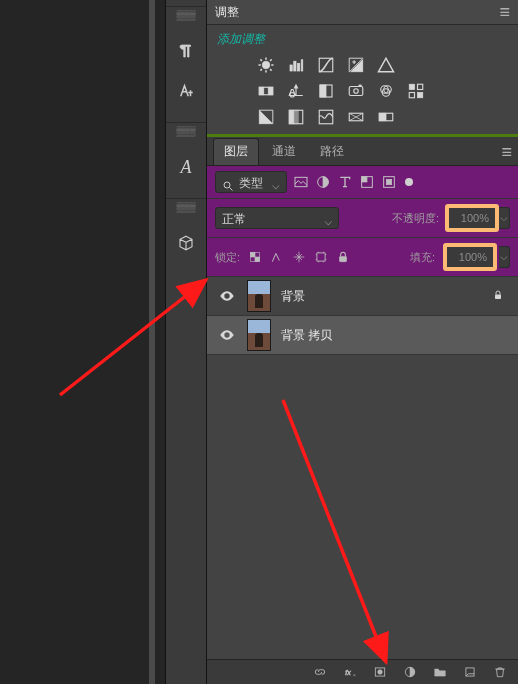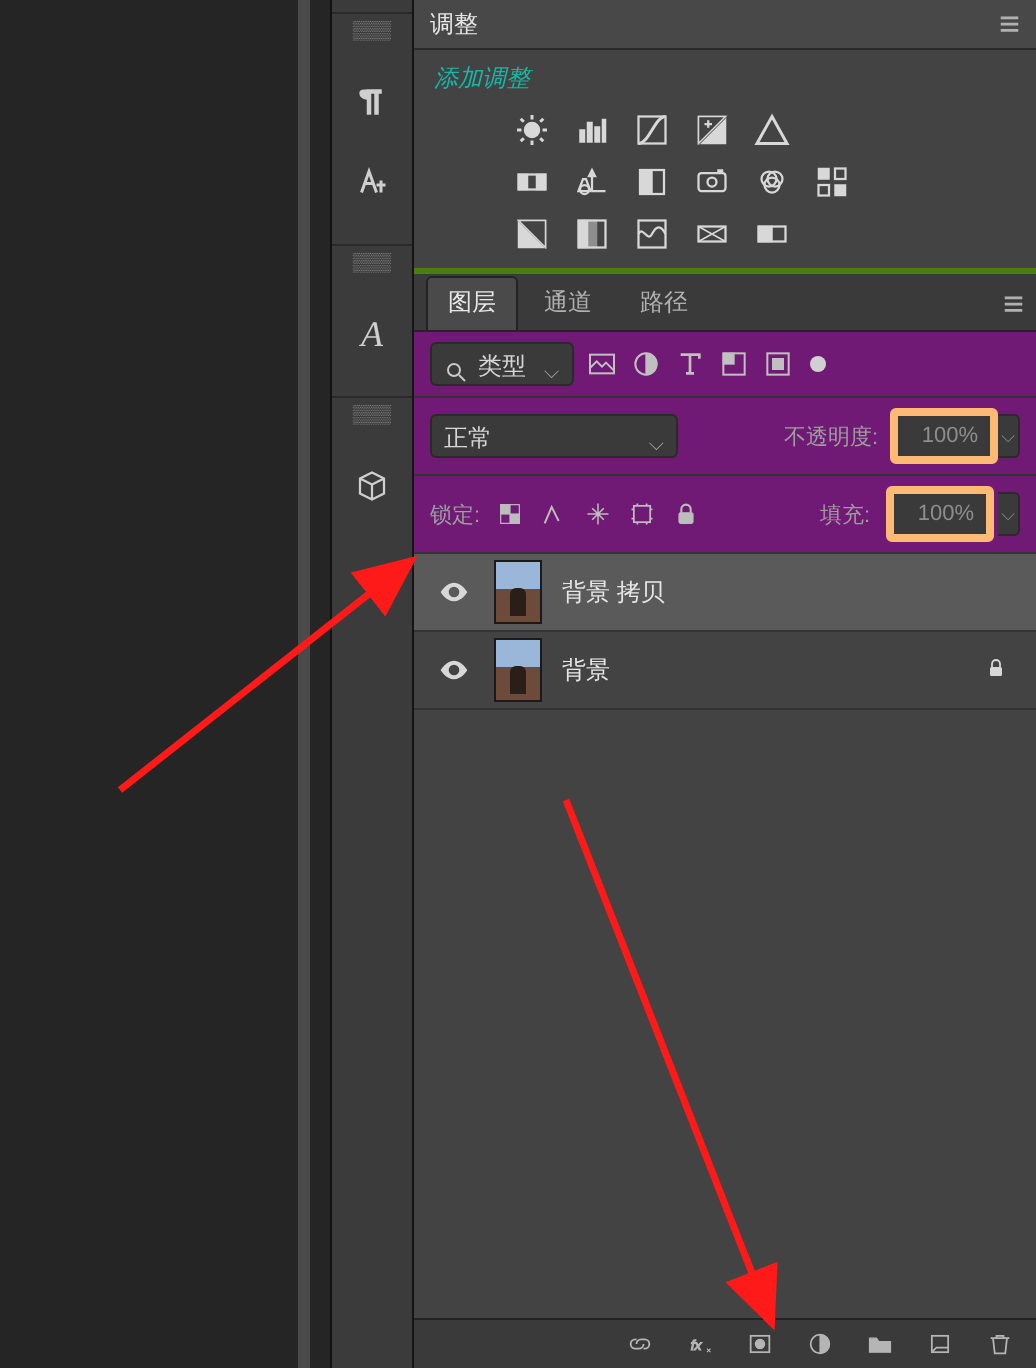--- a/index.html
+++ b/index.html
@@ -639,43 +639,43 @@
               <path d="M8 11V8a4 4 0 018 0v3" fill="none" stroke-width="1.8"></path>
             </svg>
           </div>
         <div class="spacer"></div>
         <span class="lbl">填充:</span>
         <div class="num-box">100%</div>
         <div class="tiny-caret">⌵</div>
       </div>
 
       <div class="layers-list">
-        <div class="layer-row selected">
-          <div class="vis-eye">
-            <svg viewBox="0 0 24 24">
-                <path d="M12 5C6 5 2 12 2 12s4 7 10 7 10-7 10-7-4-7-10-7zm0 11a4 4 0 110-8 4 4 0 010 8z"></path>
-              </svg>
-          </div>
-          <div class="thumb"></div>
-          <span class="layer-name">背景 拷贝</span>
-        </div>
         <div class="layer-row">
           <div class="vis-eye">
             <svg viewBox="0 0 24 24">
                 <path d="M12 5C6 5 2 12 2 12s4 7 10 7 10-7 10-7-4-7-10-7zm0 11a4 4 0 110-8 4 4 0 010 8z"></path>
               </svg>
           </div>
           <div class="thumb"></div>
           <span class="layer-name">背景</span>
           <span class="layer-lock">
             <svg viewBox="0 0 24 24">
                 <rect x="6" y="11" width="12" height="9" rx="1.5"></rect>
                 <path d="M8 11V8a4 4 0 018 0v3" fill="none" stroke="#d8d8d8" stroke-width="1.8"></path>
               </svg>
           </span>
+        </div>
+        <div class="layer-row selected">
+          <div class="vis-eye">
+            <svg viewBox="0 0 24 24">
+                <path d="M12 5C6 5 2 12 2 12s4 7 10 7 10-7 10-7-4-7-10-7zm0 11a4 4 0 110-8 4 4 0 010 8z"></path>
+              </svg>
+          </div>
+          <div class="thumb"></div>
+          <span class="layer-name">背景 拷贝</span>
         </div>
       </div>
 
       <div class="footer">
         <div class="foot-ico">
             <svg viewBox="0 0 24 24">
               <path d="M9 12a4 4 0 014-4h3a4 4 0 010 8h-1M15 12a4 4 0 01-4 4H8a4 4 0 010-8h1" fill="none" stroke-width="1.6"></path>
             </svg>
           </div>
         <div class="foot-ico">

